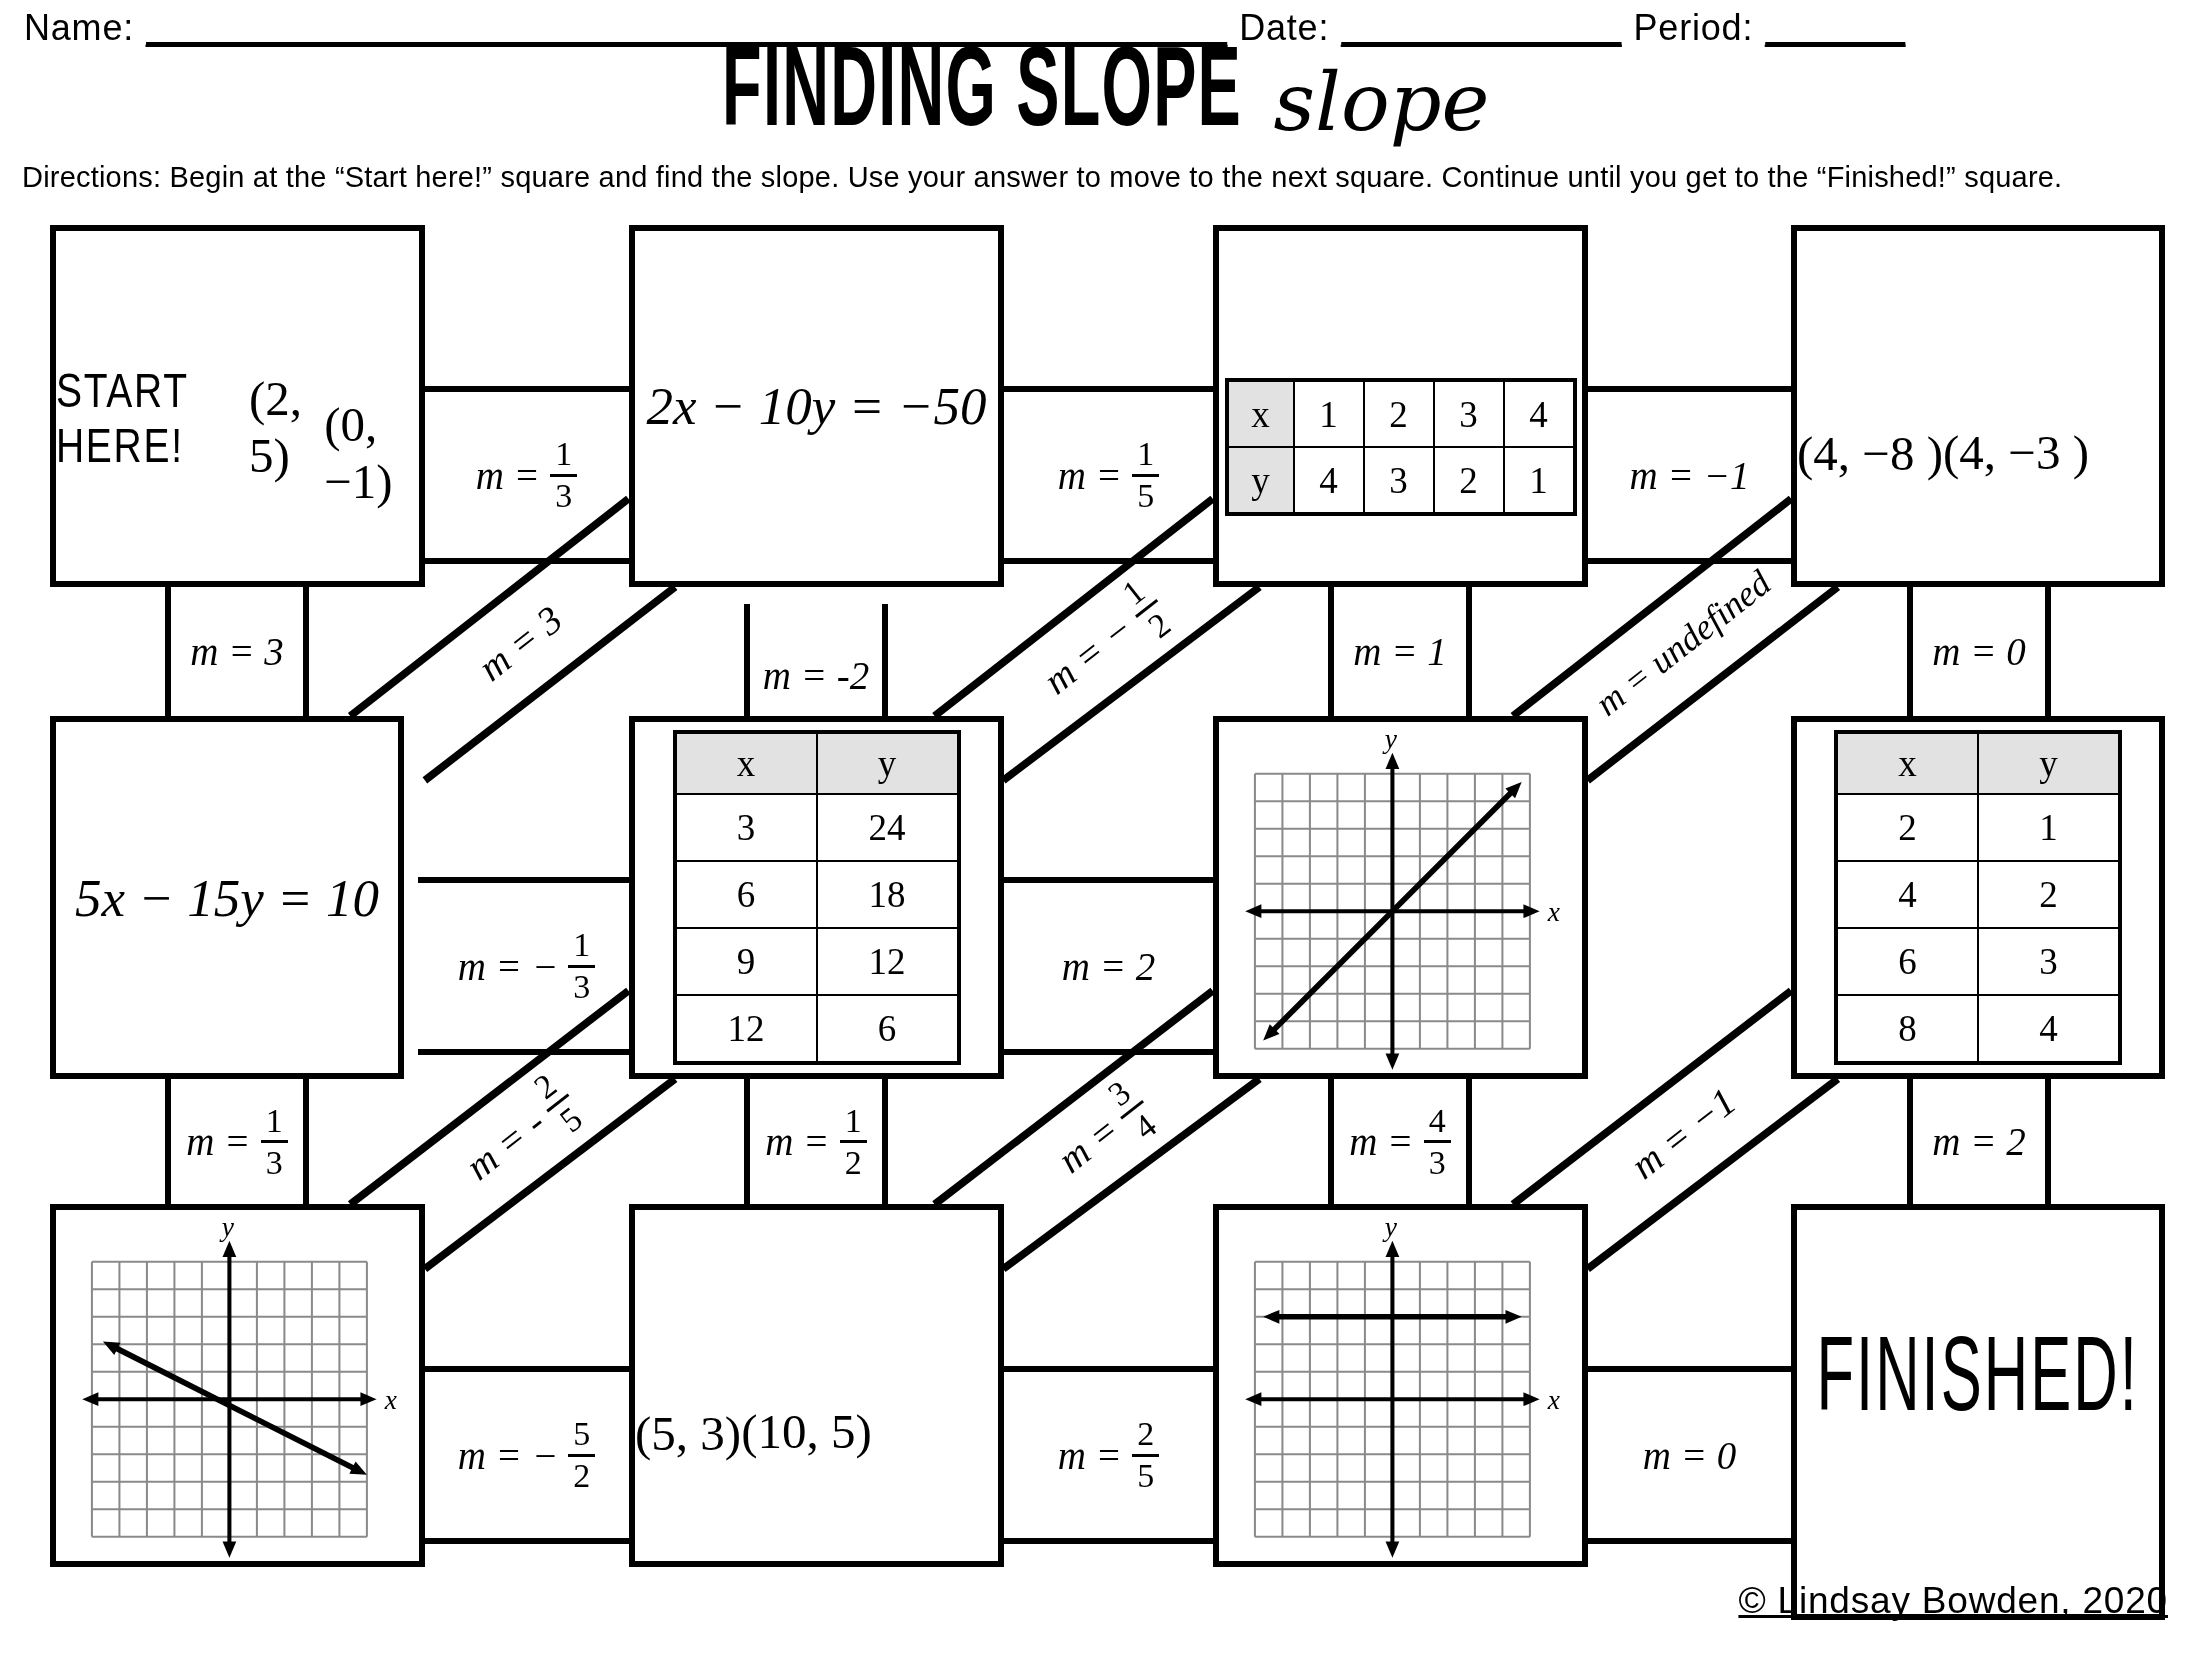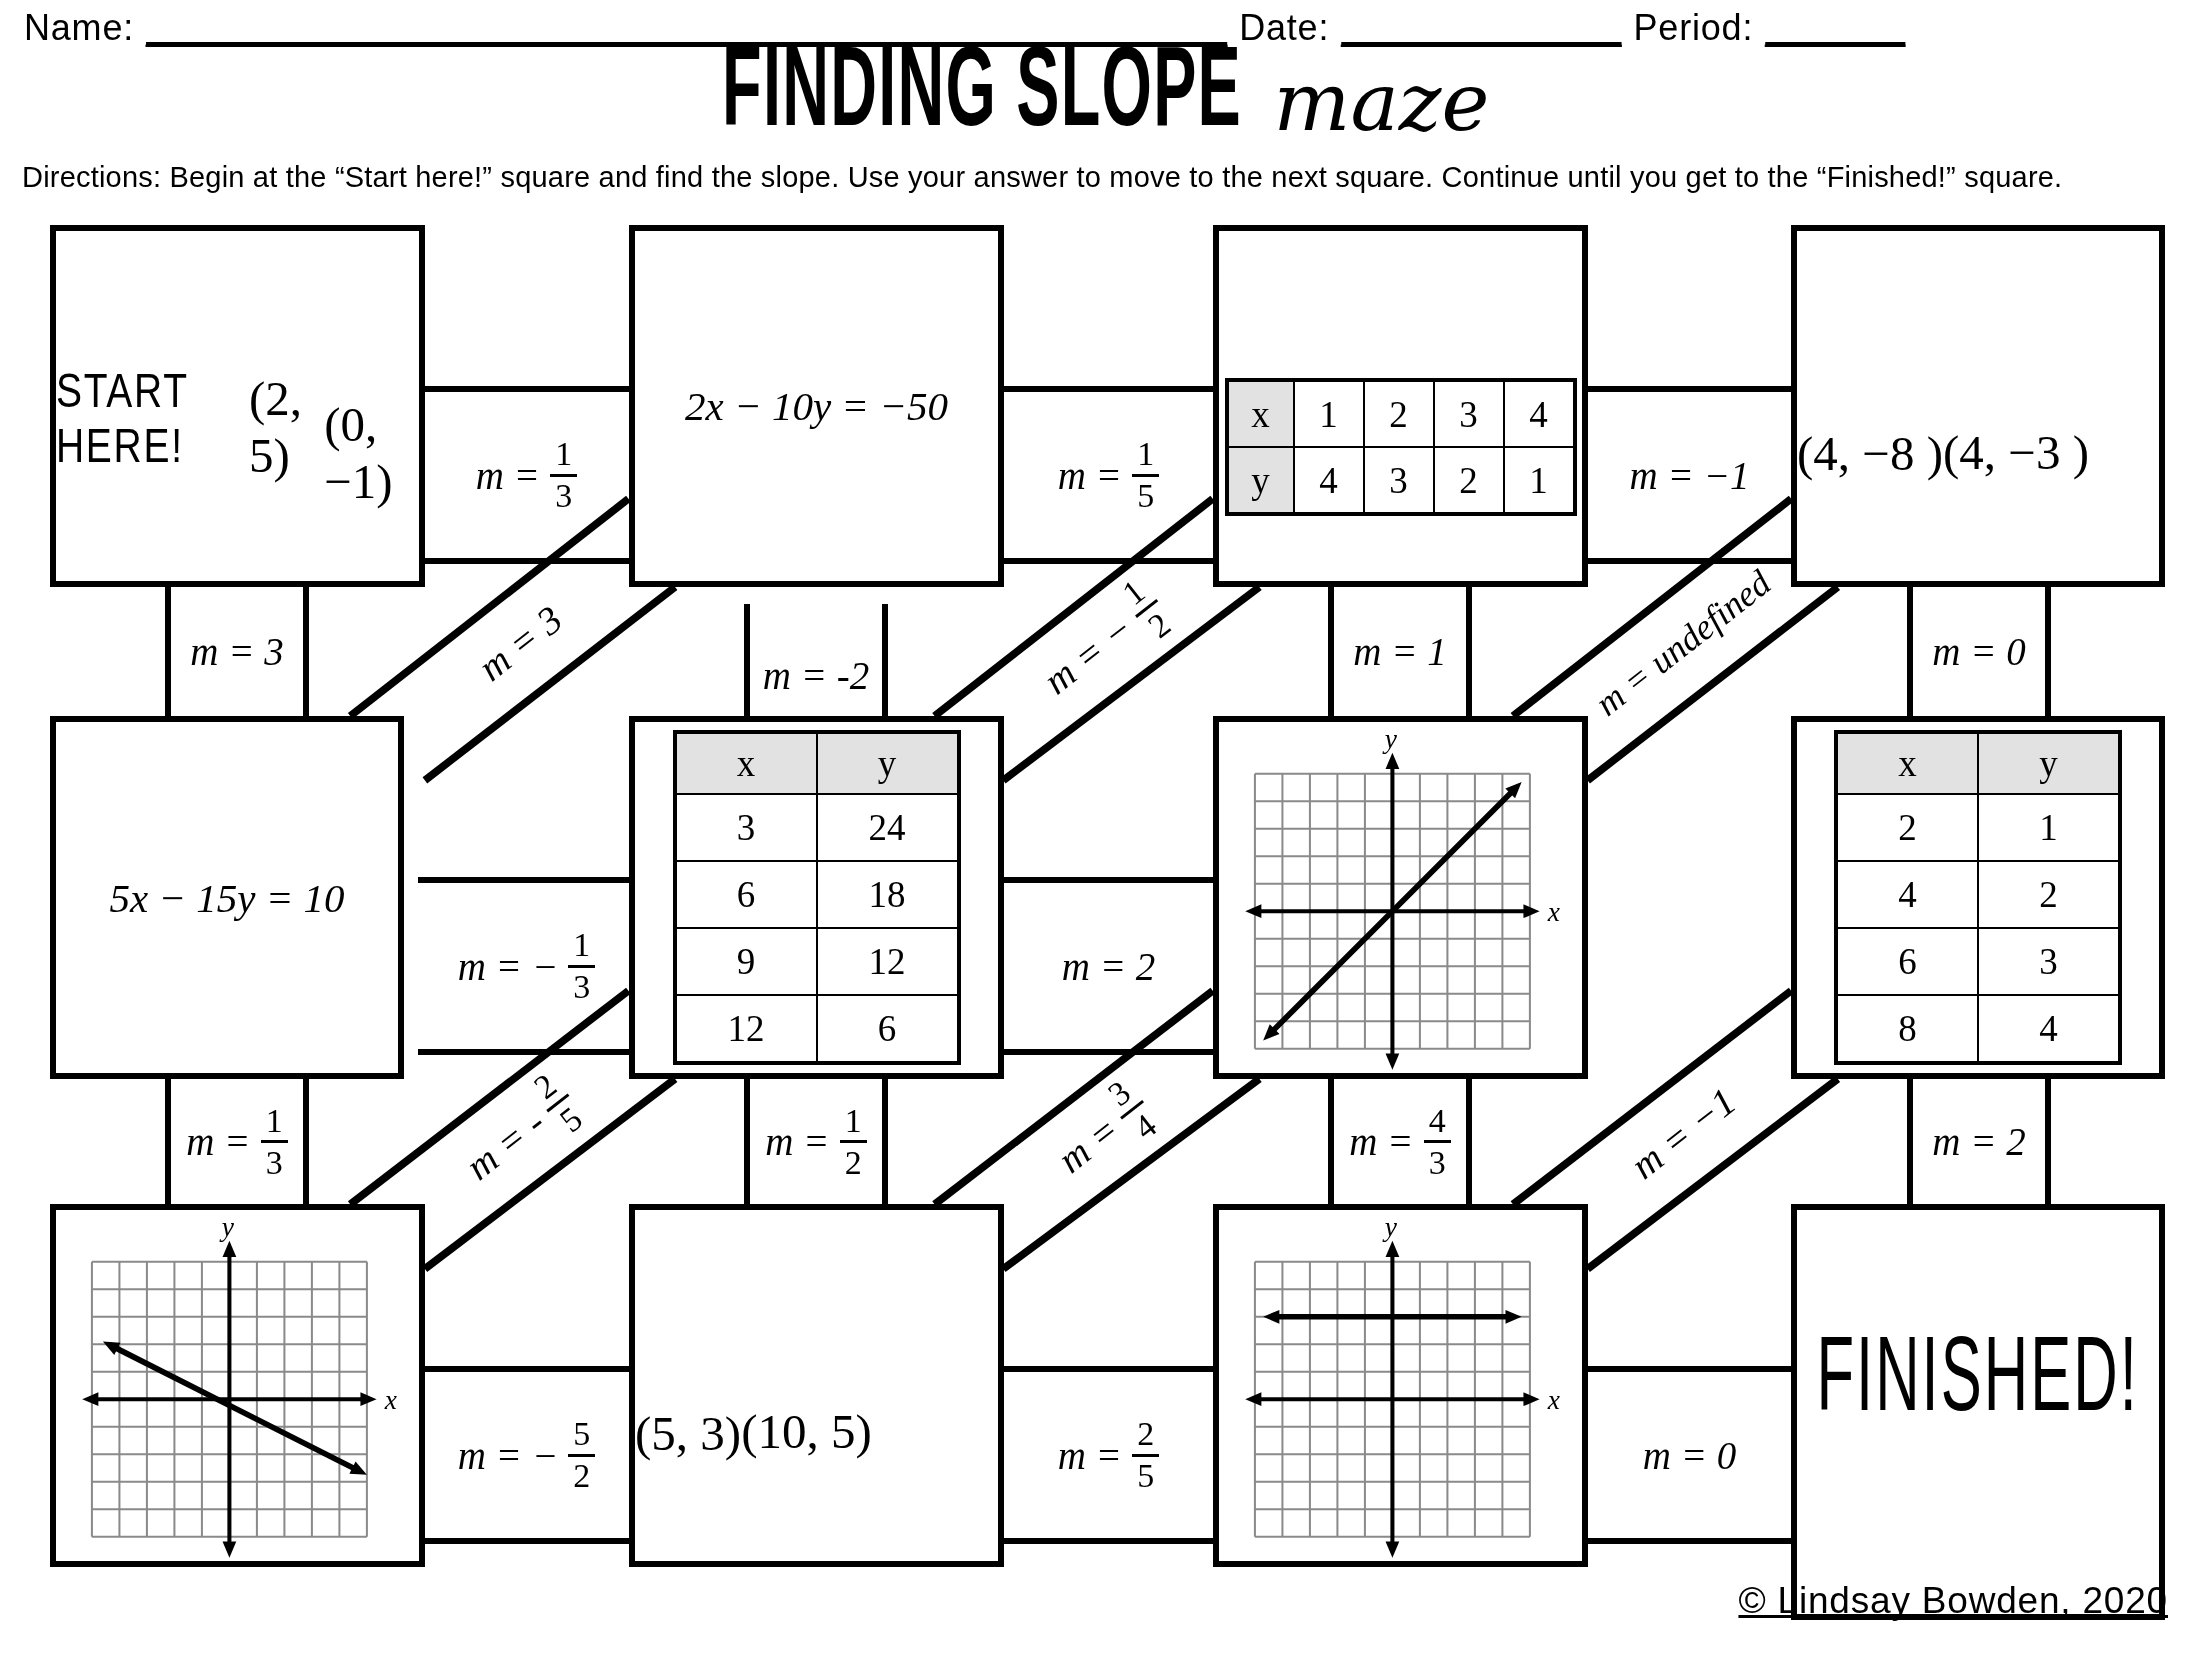--- a/index.html
+++ b/index.html
@@ -14,21 +14,21 @@
   .title-main{display:inline-block;font-weight:bold;font-size:90px;letter-spacing:1.7px;
               transform:scale(0.72,1.25);transform-origin:center 70%;margin:0 -95px;}
   .title-script{display:inline-block;font-family:"DejaVu Serif",serif;font-style:italic;
                 font-size:81px;margin-left:22px;vertical-align:-6.8px;}
   .directions{position:absolute;left:22px;top:161px;width:2163px;font-size:29px;letter-spacing:0.2px;}
   
   .box{position:absolute;border:6.8px solid #000;background:#fff;box-sizing:border-box;
        display:flex;align-items:center;}
   .box.center{justify-content:center;}
   .pt{font-family:"Liberation Serif",serif;font-size:49px;}
-  .eq{font-family:"Liberation Serif",serif;font-style:italic;font-size:41px;}
+  .eq{font-family:"Liberation Serif",serif;font-style:italic;font-size:53px;}
   .tallcaps{display:inline-block;font-size:39px;letter-spacing:1.7px;transform:scaleY(1.25);}
   .finished{display:inline-block;font-size:75px;letter-spacing:2.5px;transform:scale(0.82,1.4);}
   
   .hcorr{position:absolute;box-sizing:border-box;border-top:6px solid #000;border-bottom:6px solid #000;
          display:flex;align-items:center;justify-content:center;}
   .vcorr{position:absolute;box-sizing:border-box;border-left:6px solid #000;border-right:6px solid #000;
          display:flex;align-items:center;justify-content:center;}
   .m-label{font-family:"Liberation Serif",serif;font-style:italic;font-size:39px;white-space:nowrap;
            display:flex;align-items:center;}
   .frac{display:inline-flex;flex-direction:column;align-items:center;margin-left:10.2px;
@@ -61,21 +61,21 @@
     <span>Name:</span>
     <span class="blank">______________________________________________________</span>
     <span>Date:</span>
     <span class="blank">______________</span>
     <span>Period:</span>
     <span class="blank">_______</span>
   </div>
 
   <div class="title-wrap">
     <span class="title-main">FINDING SLOPE</span>
-    <span class="title-script">maze</span>
+    <span class="title-script">slope</span>
   </div>
 
   <div class="directions">Directions: Begin at the “Start here!” square and find the slope. Use your answer to move to the next square. Continue until you get to the “Finished!” square.</div>
 
   <svg class="diag-svg" width="2205" height="1654" viewBox="0 0 2600 1950">
     <g stroke="#000" stroke-width="9">
       <line x1="741" y1="588" x2="413" y2="844"></line>
       <line x1="796" y1="692" x2="501" y2="920"></line>
       <line x1="1430" y1="588" x2="1102" y2="844"></line>
       <line x1="1485" y1="692" x2="1183" y2="920"></line>

